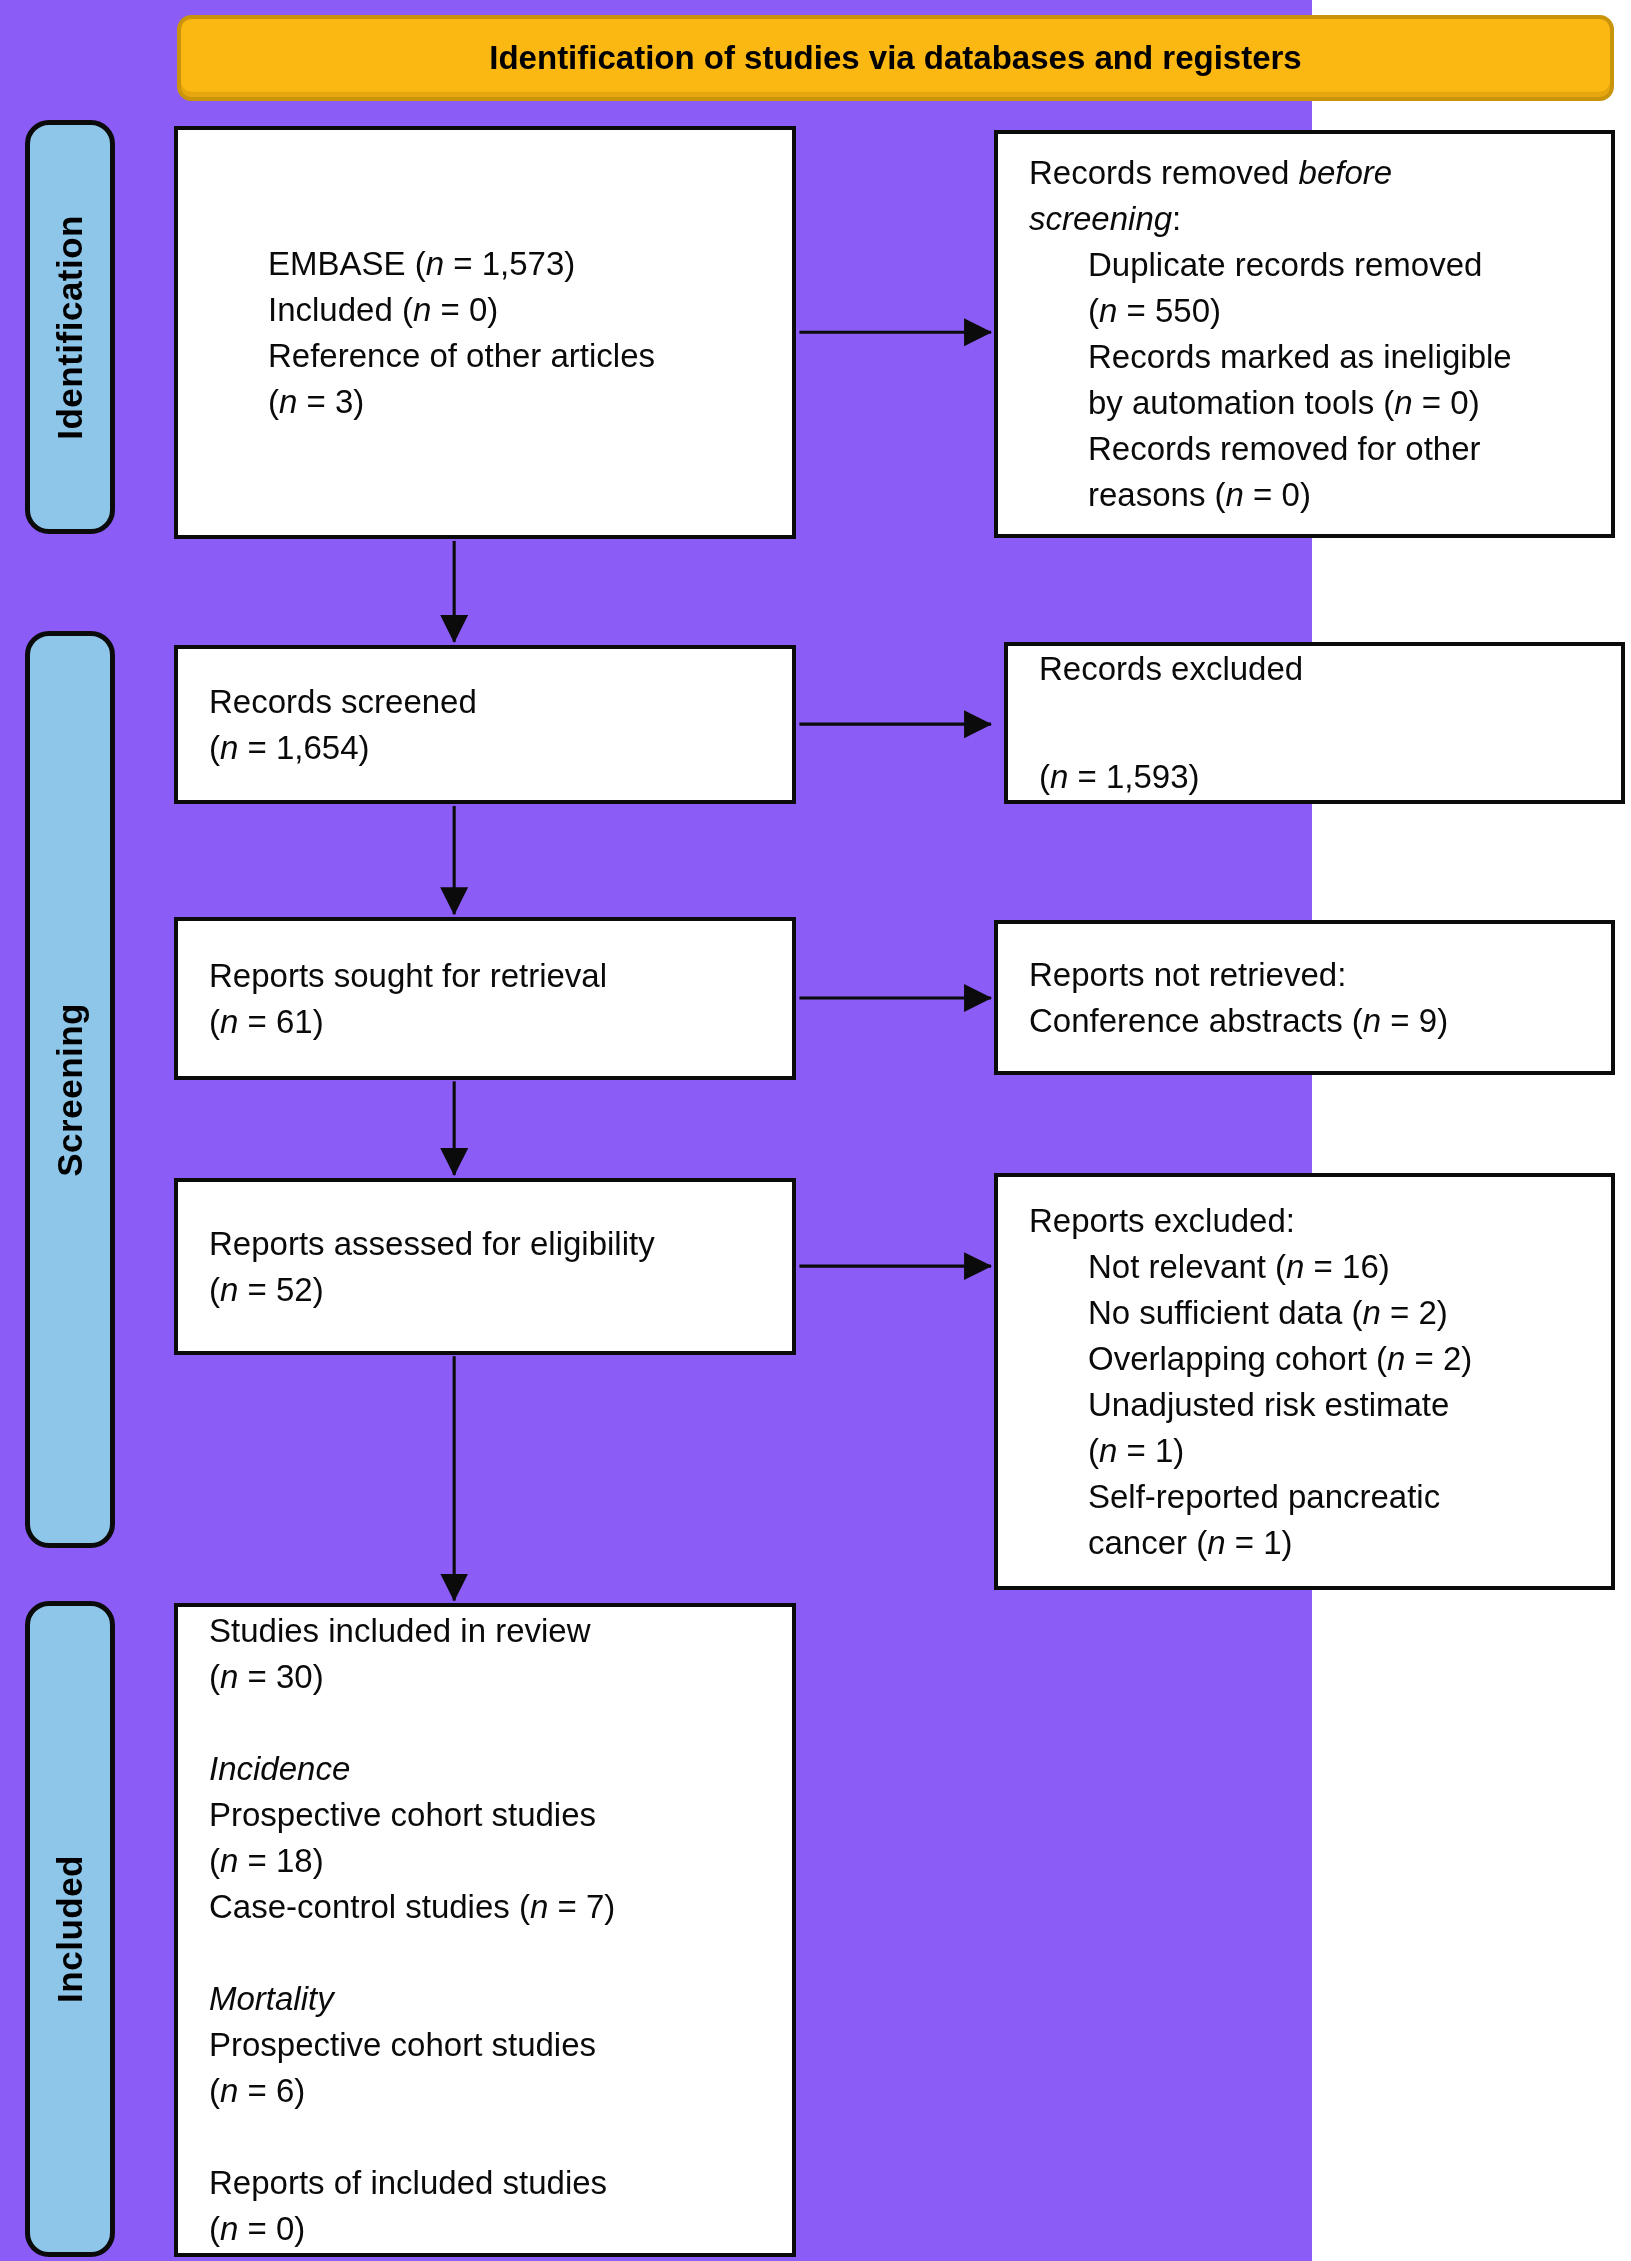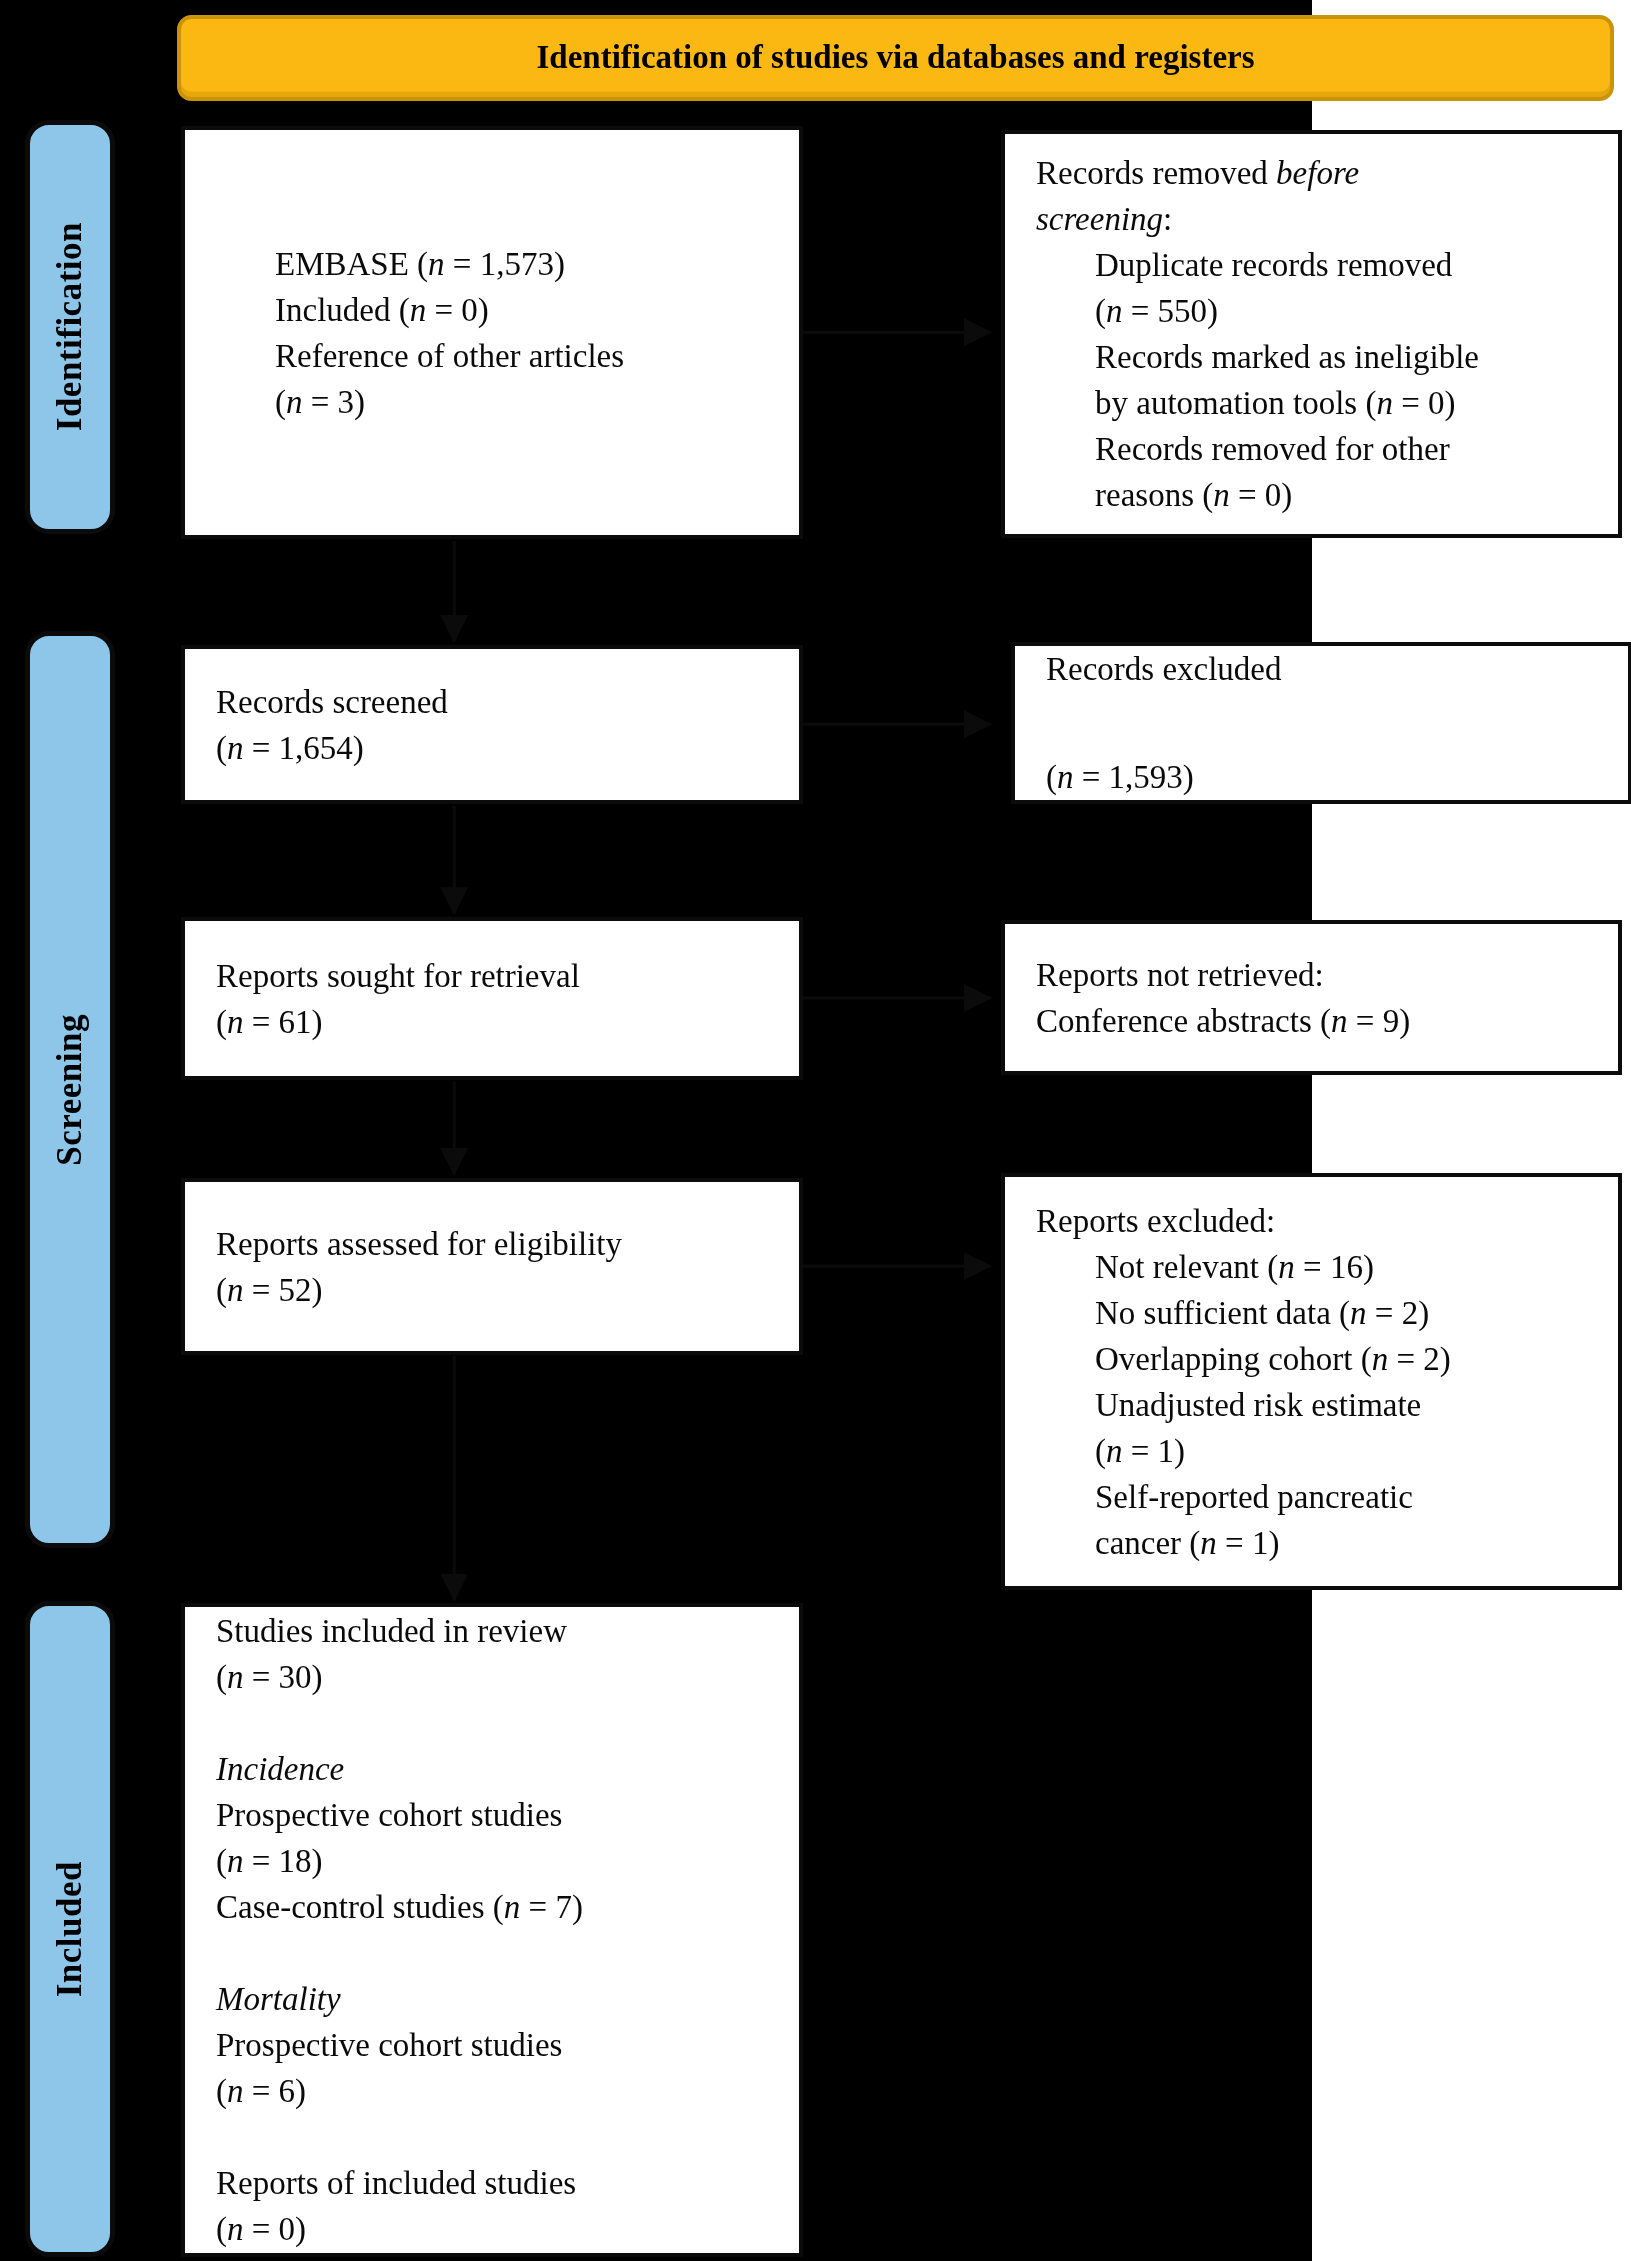--- a/index.html
+++ b/index.html
@@ -7,22 +7,22 @@
     --banner-border: #C9940A;
     --sidebar-fill: #8DC6E8;
     --ink: #0B0B0B;
   }
   * { box-sizing: border-box; }
   html, body { margin: 0; padding: 0; background: #ffffff; }
   #canvas {
     position: relative;
     width: 1312px;
     height: 2261px;
-    background: #000000;
-    font-family: Liberation Serif, serif;
+    background: #8b5cf6;
+    font-family: Liberation Sans, sans-serif;
     color: #111;
   }
 
   
   .banner {
     position: absolute;
     left: 177px; top: 14.5px;
     width: 1437px; height: 86px;
     background: var(--banner-fill);
     border: 4.1px solid var(--banner-border);
@@ -65,21 +65,20 @@
     background: #fff;
     border: 4.1px solid var(--ink);
     display: flex;
     flex-direction: column;
     justify-content: center;
     padding-left: 31px;
     padding-right: 8px;
     font-size: 33px;
     line-height: 46px;
     color: #0a0a0a;
-    margin-left: 7px;
   }
   .fbox .line { white-space: nowrap; }
   .fbox .line.ind { padding-left: 59px; }
   .fbox .it { font-style: italic; }
 
   #box-identified       { left: 174px;  top: 126px;  width: 622px; height: 413px;  }
   #box-removed          { left: 994px; top: 130px;  width: 621px; height: 408px;  }
   #box-screened         { left: 174px;  top: 645px; width: 622px; height: 159px;  }
   #box-excluded-records { left: 1004px; top: 642px; width: 621px; height: 162px; justify-content: space-between;  }
   #box-sought           { left: 174px;  top: 917px; width: 622px; height: 163px; justify-content: center;  }

